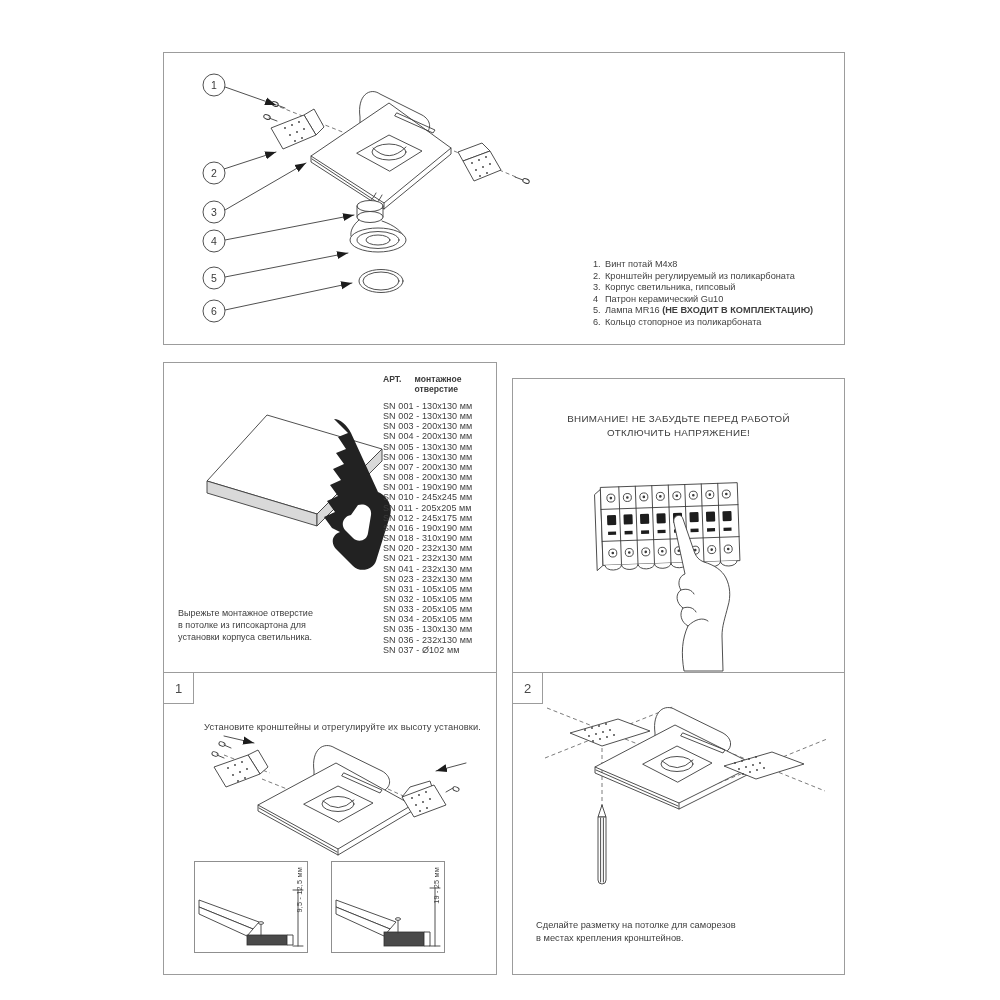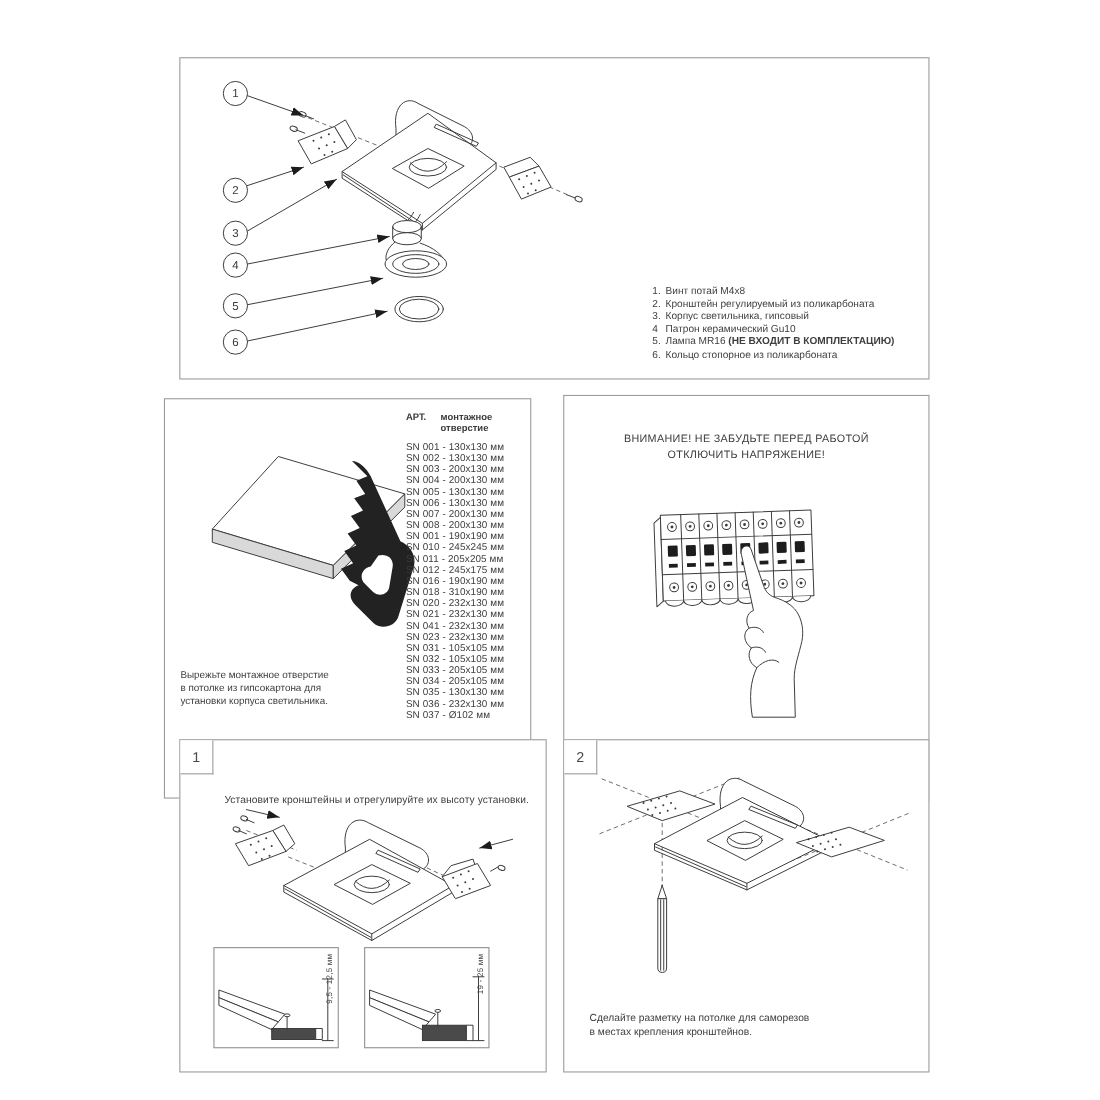--- a/index.html
+++ b/index.html
@@ -2,22 +2,22 @@
 <html><head>
 <meta charset="utf-8">
 <style>
   html,body{margin:0;padding:0;width:1000px;height:1000px;overflow:hidden;background:#fff;
     font-family:"Liberation Sans",sans-serif;color:#3d3d3d;}
   .page{position:absolute;inset:0;background:#fff;}
   .title{position:absolute;left:163px;top:24px;margin:0;font-size:13px;font-weight:bold;
     letter-spacing:.6px;color:#383838;white-space:nowrap;}
   .panel{position:absolute;border:1px solid #9c9c9c;background:#fff;box-sizing:border-box;}
   .p1{left:163px;top:52px;width:682px;height:293px;}
-  .p2l{left:149px;top:362px;width:334px;height:364px;}
-  .p2r{left:512px;top:359px;width:333px;height:370px;}
+  .p2l{left:163px;top:362px;width:334px;height:364px;}
+  .p2r{left:512px;top:378px;width:333px;height:370px;}
   .p3{left:163px;top:672px;width:334px;height:303px;}
   .p4{left:512px;top:672px;width:333px;height:303px;}
   svg{position:absolute;overflow:visible;}
   .art{left:0;top:0;width:680px;height:292px;}
   .saw{left:18px;top:26px;width:220px;height:230px;}
   .brk{left:78px;top:96px;width:170px;height:196px;}
   .s1{left:2px;top:54px;width:330px;height:140px;}
   .s2{left:14px;top:18px;width:310px;height:215px;}
   .ln{stroke:#3c3c3c;stroke-width:.9;fill:none;stroke-linecap:round;stroke-linejoin:round;}
   .fw{fill:#fff;stroke:#3c3c3c;stroke-width:.9;stroke-linejoin:round;}

